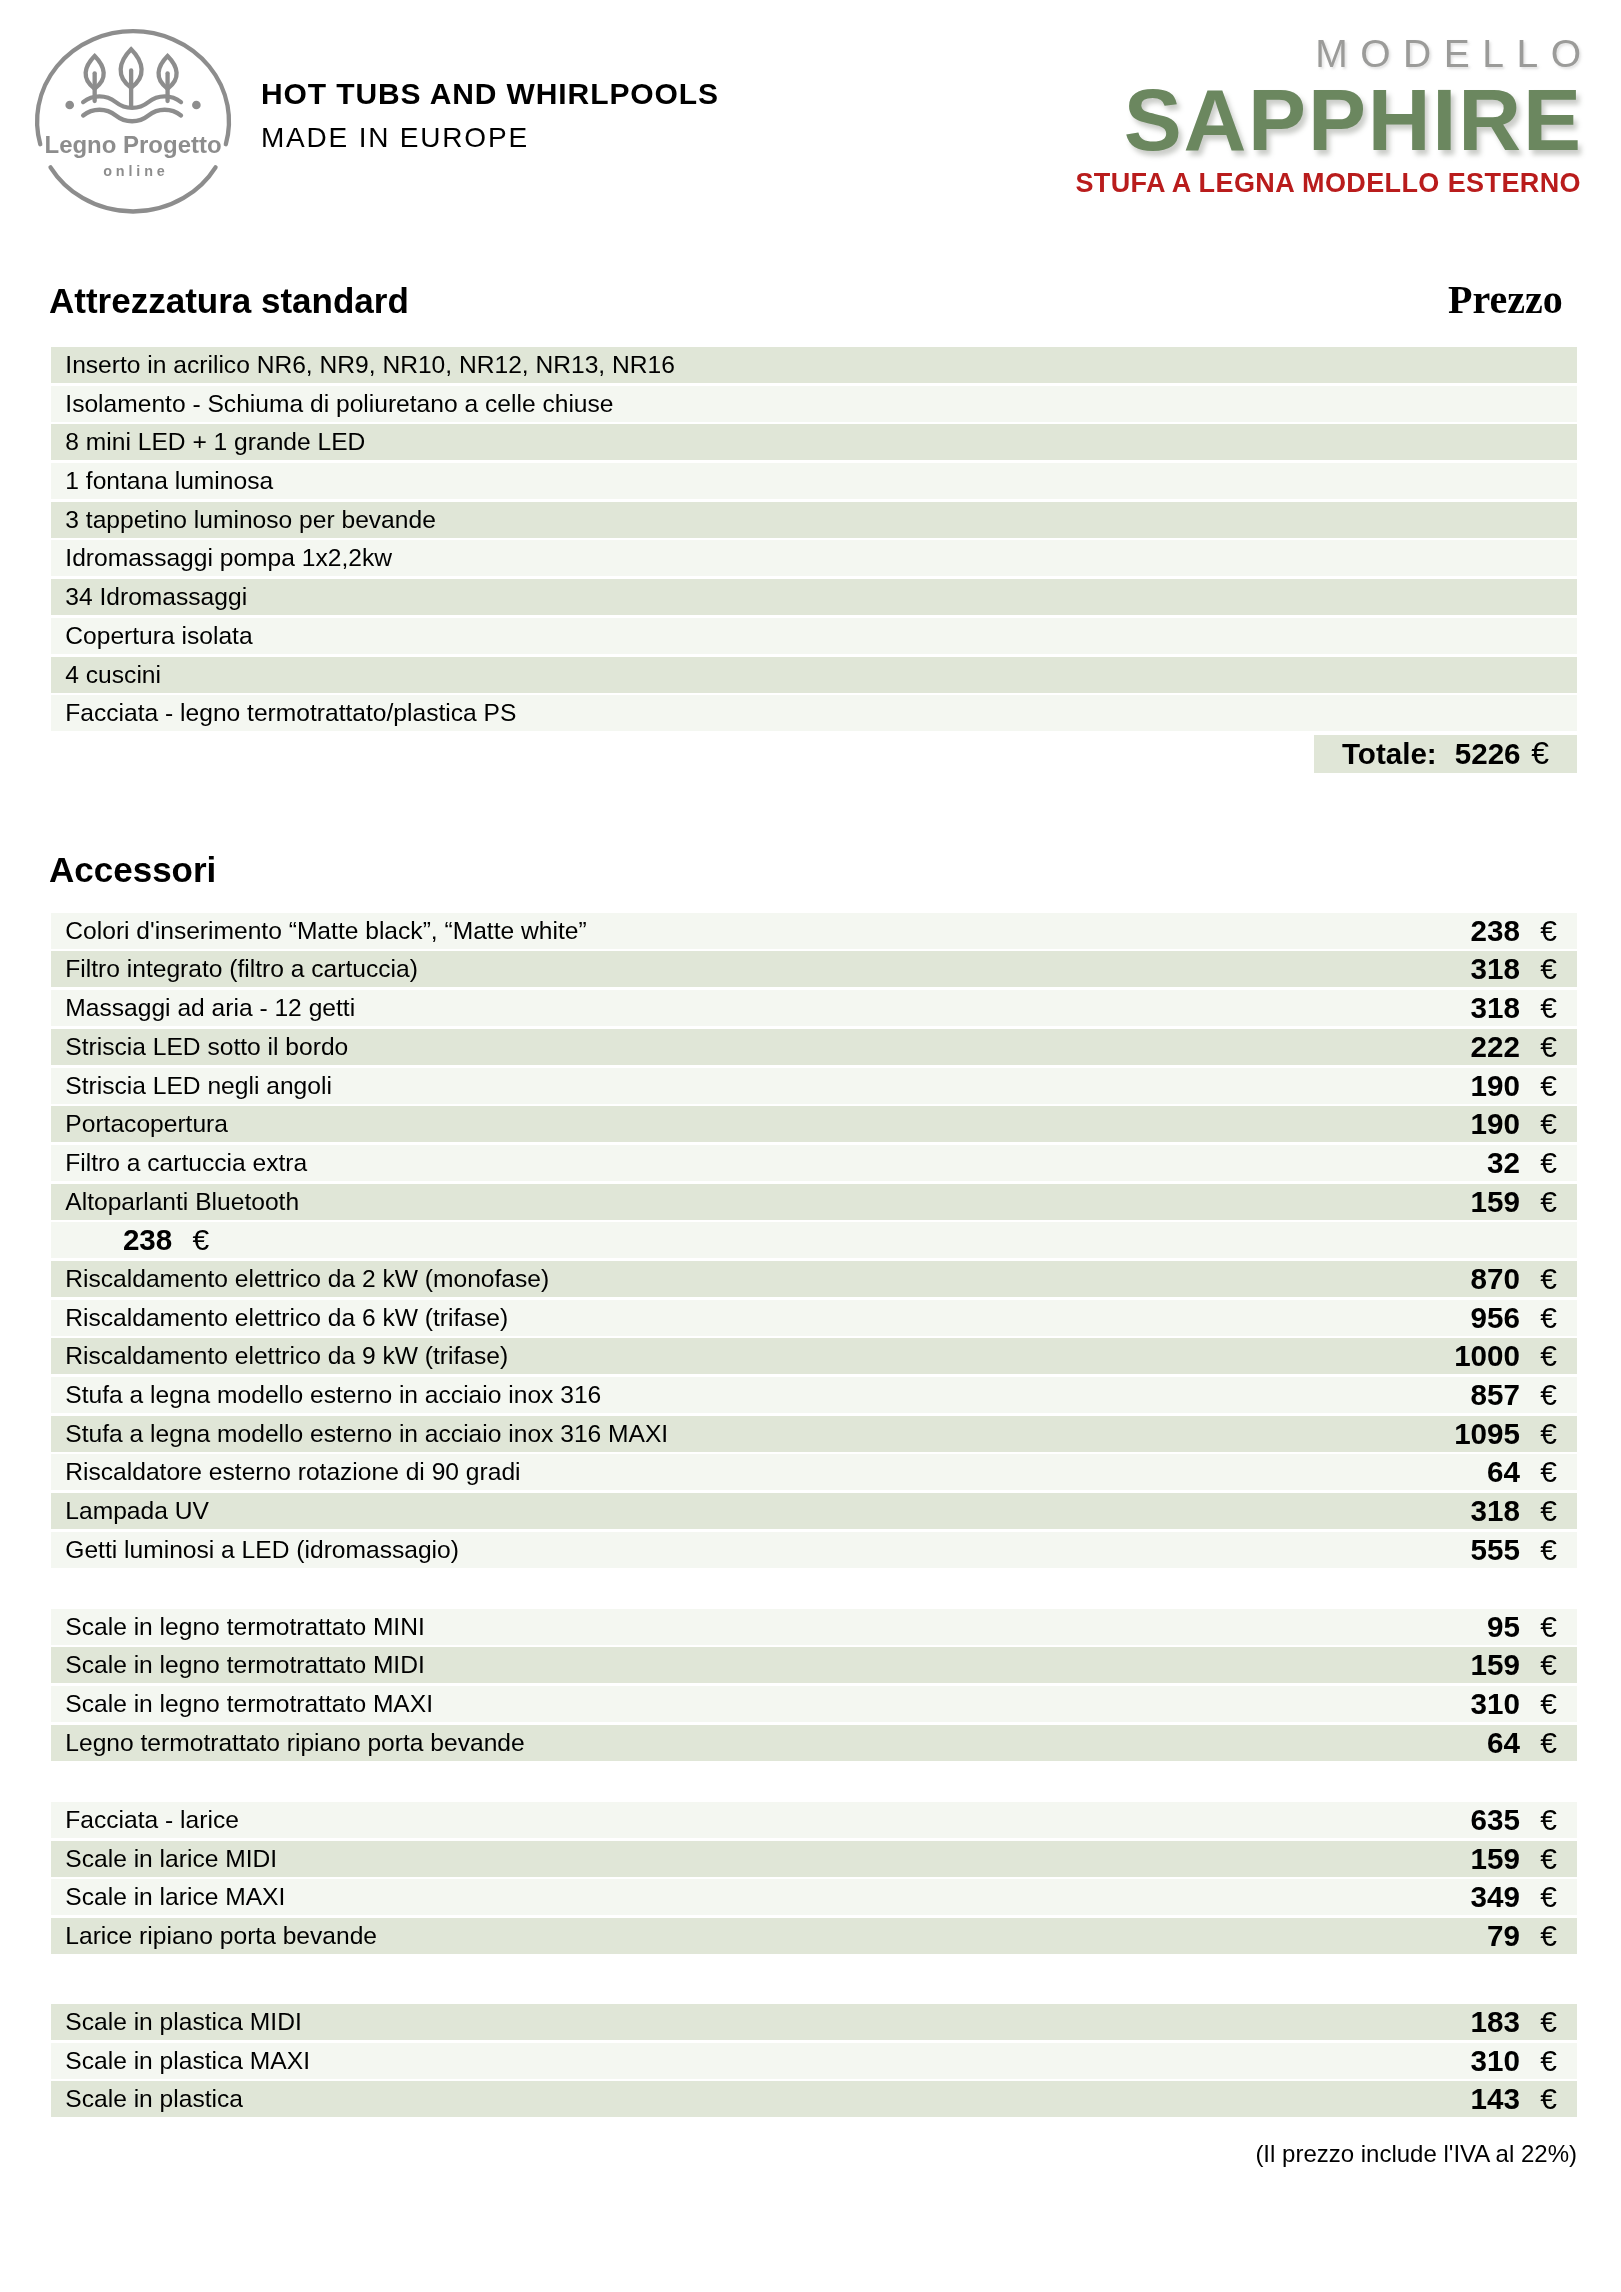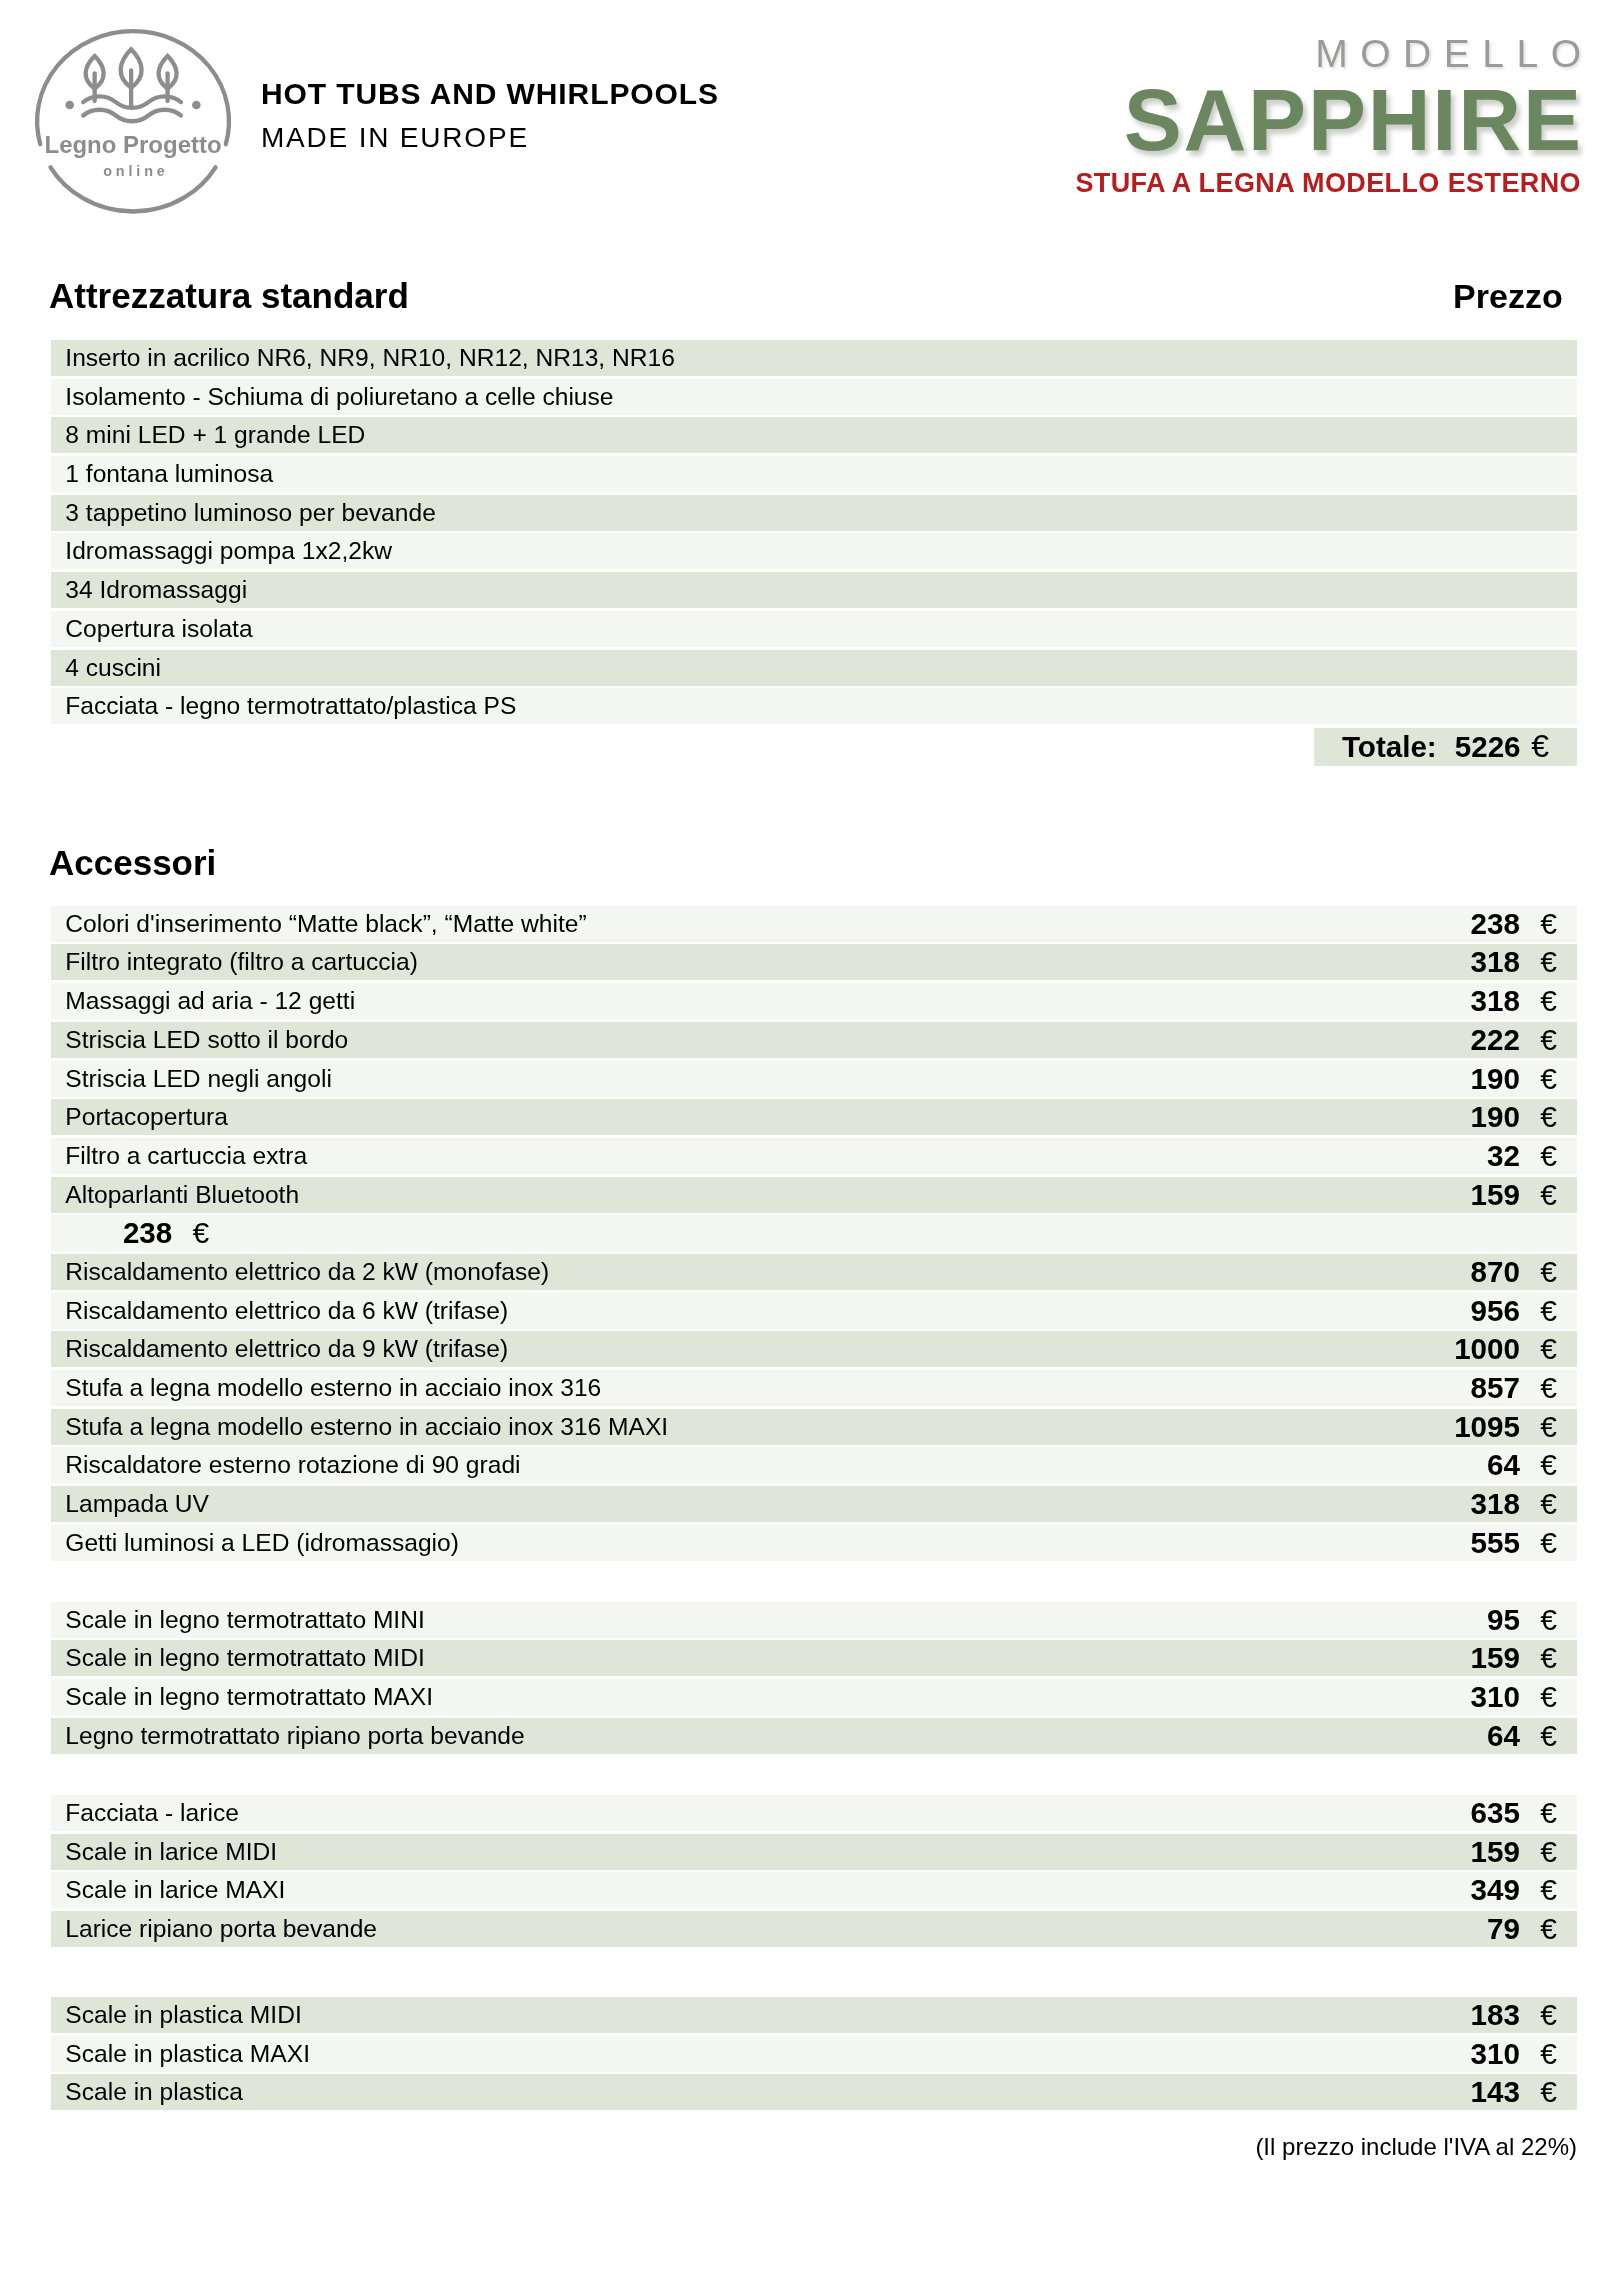--- a/index.html
+++ b/index.html
@@ -33,21 +33,21 @@
   .model-sub {
     font-size:27px; font-weight:bold; color:#b91c1c;
     letter-spacing:0.4px; margin-top:3.6px; white-space:nowrap;
   }
   
   .section-head {
     display:flex; justify-content:space-between; align-items:baseline;
     margin:50px 44px 0 49px;
   }
   .sec-title { font-size:35px; font-weight:bold; }
-  .price-head { font-size:34px; font-weight:bold; padding-right:14.3px; }
+  .price-head { font-size:40px; font-weight:bold; padding-right:14.3px;font-family:Liberation Serif, serif; }
   .acc-title { font-size:35px; font-weight:bold; margin:77px 0 23px 49px; }
   
   .table { margin-left:51px; width:1526px; }
   .table.standard { margin-top:24px; }
   .row {
     display:flex; align-items:center;
     height:36px; margin-bottom:2.7px;
     padding-left:14.3px; box-sizing:border-box;
   }
   .row.green { background:#e0e6d7; }

